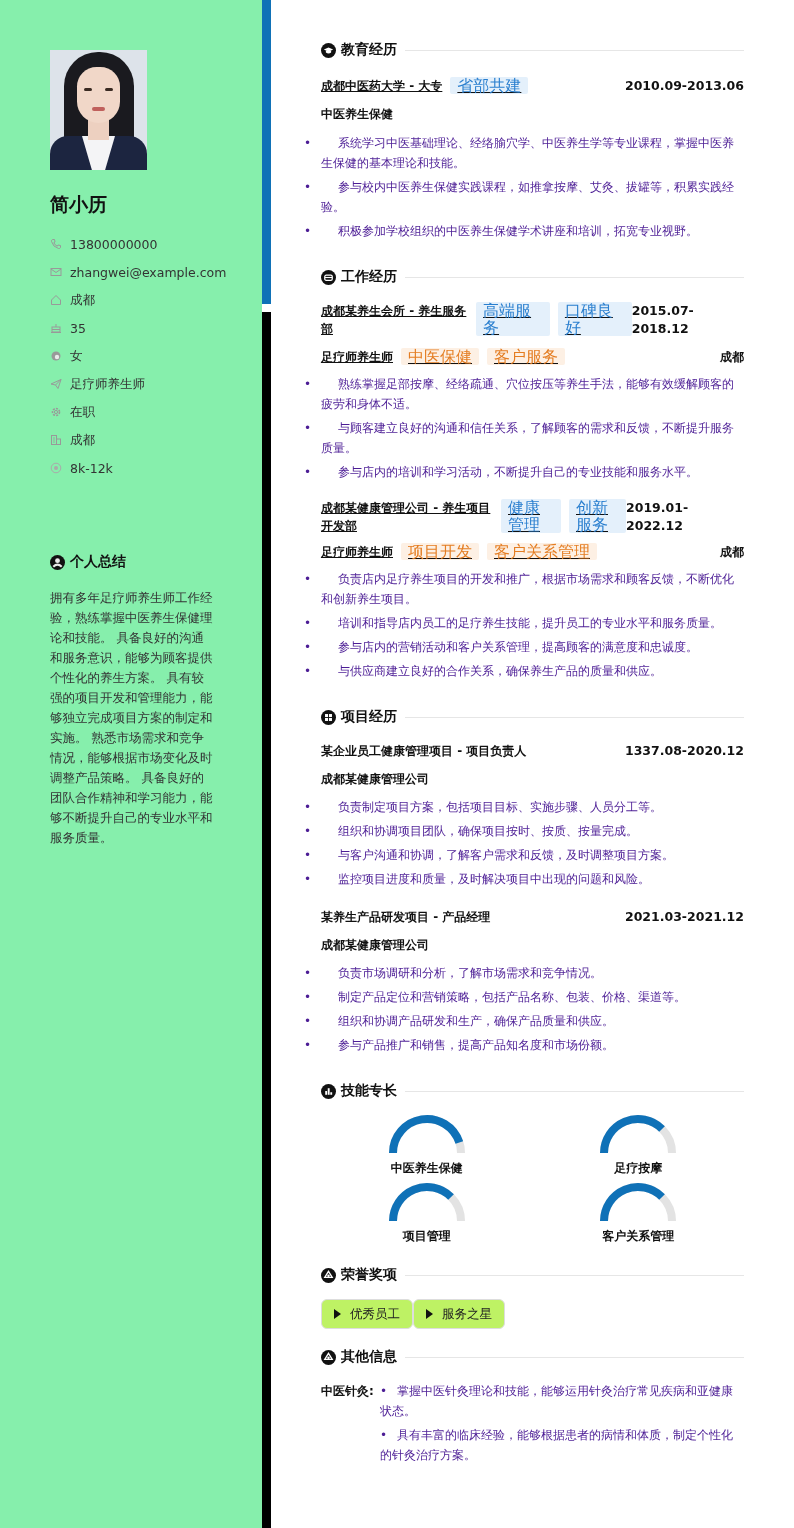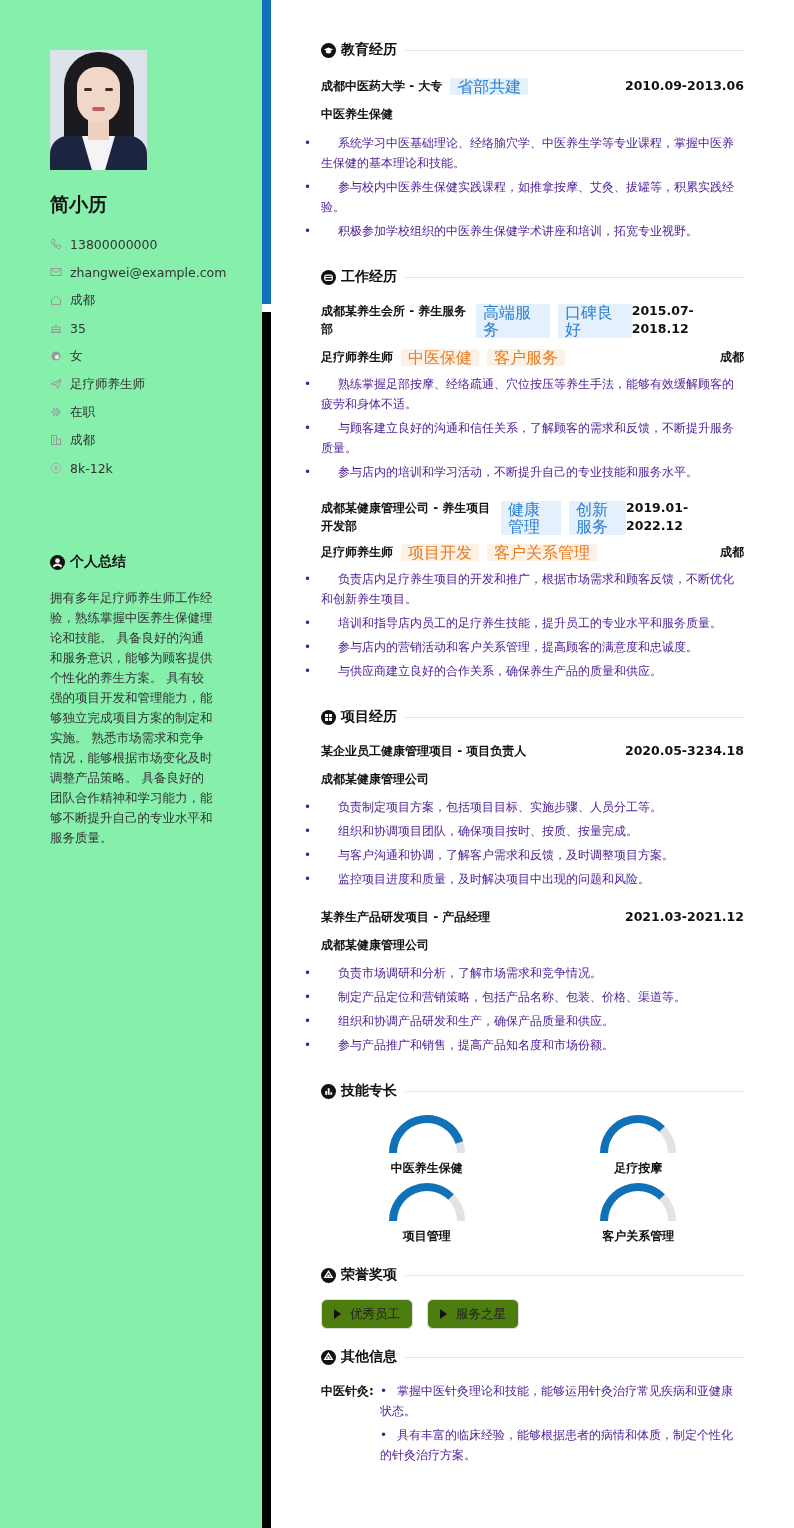--- a/index.html
+++ b/index.html
@@ -22,35 +22,35 @@
   .info-item .ico { width: 12px; height: 12px; margin-right: 8px; color: #888; display: inline-flex; align-items: center; justify-content: center; }
   .info-item svg { width: 12px; height: 12px; }
   .summary-title { position: absolute; left: 50px; top: 553px; display: flex; align-items: center; font-size: 14px; font-weight: bold; color: #111; }
   .summary-title svg { width: 15px; height: 15px; margin-right: 5px; }
   .summary-text { position: absolute; left: 50px; top: 588px; width: 164px; font-size: 12.5px; line-height: 20px; color: #333; }
   .main { position: absolute; left: 321px; top: 38px; width: 423px; }
   .sec-head { display: flex; align-items: center; height: 24px; font-size: 14px; font-weight: bold; color: #111; }
   .sec-head svg { width: 15px; height: 15px; margin-right: 5px; flex-shrink: 0; }
   .sec-head .line { flex: 1; height: 1px; background: #e6e6e6; margin-left: 8px; }
   .entry-row { display: flex; align-items: flex-start; justify-content: space-between; font-size: 12px; font-weight: bold; color: #111; line-height: 18px; }
-  .entry-left { display: flex; align-items: flex-end; flex-wrap: nowrap; }
+  .entry-left { display: flex; align-items: flex-start; flex-wrap: nowrap; text-decoration: underline; }
   .tag { display: inline-block; font-size: 16px; font-weight: normal; padding: 0 7px; margin-left: 8px; line-height: 17px; border-radius: 2px; }
   .tag.blue { background: #e4f0fb; color: #2a7fcf; }
   .tag.orange { background: #fdf0e4; color: #e47d22; }
   .sub { font-size: 12px; font-weight: bold; color: #111; line-height: 18px; }
   ul.bul { list-style: none; }
   ul.bul li { position: relative; font-size: 12px; color: #4c1d95; line-height: 20px; text-indent: 17px; }
   ul.bul li::before { content: "•"; position: absolute; left: -17px; text-indent: 0; width: 17px; }
   ul.bul li { padding-left: 0; }
   .skills { display: grid; grid-template-columns: 1fr 1fr; row-gap: 4px; margin-top: 10px; }
   .skill { display: flex; flex-direction: column; align-items: center; }
   .skill svg { width: 80px; height: 42px; }
   .skill-label { font-size: 12px; font-weight: bold; color: #111; margin-top: 4px; line-height: 18px; }
   .awards { display: flex; margin-top: 12px; }
-  .award { display: flex; align-items: center; height: 30px; padding: 0 12px; border: 1px solid #ddd; border-radius: 6px; font-size: 12.5px; color: #222; margin-right: 14px; background: #4d7c0f; }
+  .award { display: flex; align-items: center; height: 30px; padding: 0 12px; border: 1px solid #ddd; border-radius: 6px; font-size: 12.5px; color: #222; margin-right: 0; background: #bef264; }
   .award .tri { width: 0; height: 0; border-left: 7px solid #111; border-top: 5px solid transparent; border-bottom: 5px solid transparent; margin-right: 9px; }
   .other-row { display: flex; margin-top: 12px; }
   .other-label { font-size: 12px; font-weight: bold; color: #111; line-height: 20px; white-space: nowrap; width: 59px; }
   .other-row ul.bul { flex: 1; }
   .other-row ul.bul li::before { left: 0; }
   .other-row ul.bul li { text-indent: 0; padding-left: 17px; }
   .other-row ul.bul li { padding-left: 0; text-indent: 17px; }
   .other-row ul.bul li::before { left: 0; text-indent: 0; }
 </style>
 </head>
@@ -265,21 +265,21 @@
           <rect x="8.5" y="8.5" width="3.2" height="3.2" fill="#fff"></rect>
         </svg>
       <span>项目经历</span>
       <span class="line"></span>
     </div>
     <div style="height:13px"></div>
 
     <div>
       <div class="entry-row">
         <span>某企业员工健康管理项目 - 项目负责人</span>
-        <span style="font-size:12.5px;">2020.05-3234.18</span>
+        <span style="font-size:12.5px;">1337.08-2020.12</span>
       </div>
       <div class="sub" style="margin-top:10px;">成都某健康管理公司</div>
       <ul class="bul" style="margin-top:9px;">
         <li style="margin-bottom:4px;">负责制定项目方案，包括项目目标、实施步骤、人员分工等。</li>
         <li style="margin-bottom:4px;">组织和协调项目团队，确保项目按时、按质、按量完成。</li>
         <li style="margin-bottom:4px;">与客户沟通和协调，了解客户需求和反馈，及时调整项目方案。</li>
         <li>监控项目进度和质量，及时解决项目中出现的问题和风险。</li>
       </ul>
     </div>
 

